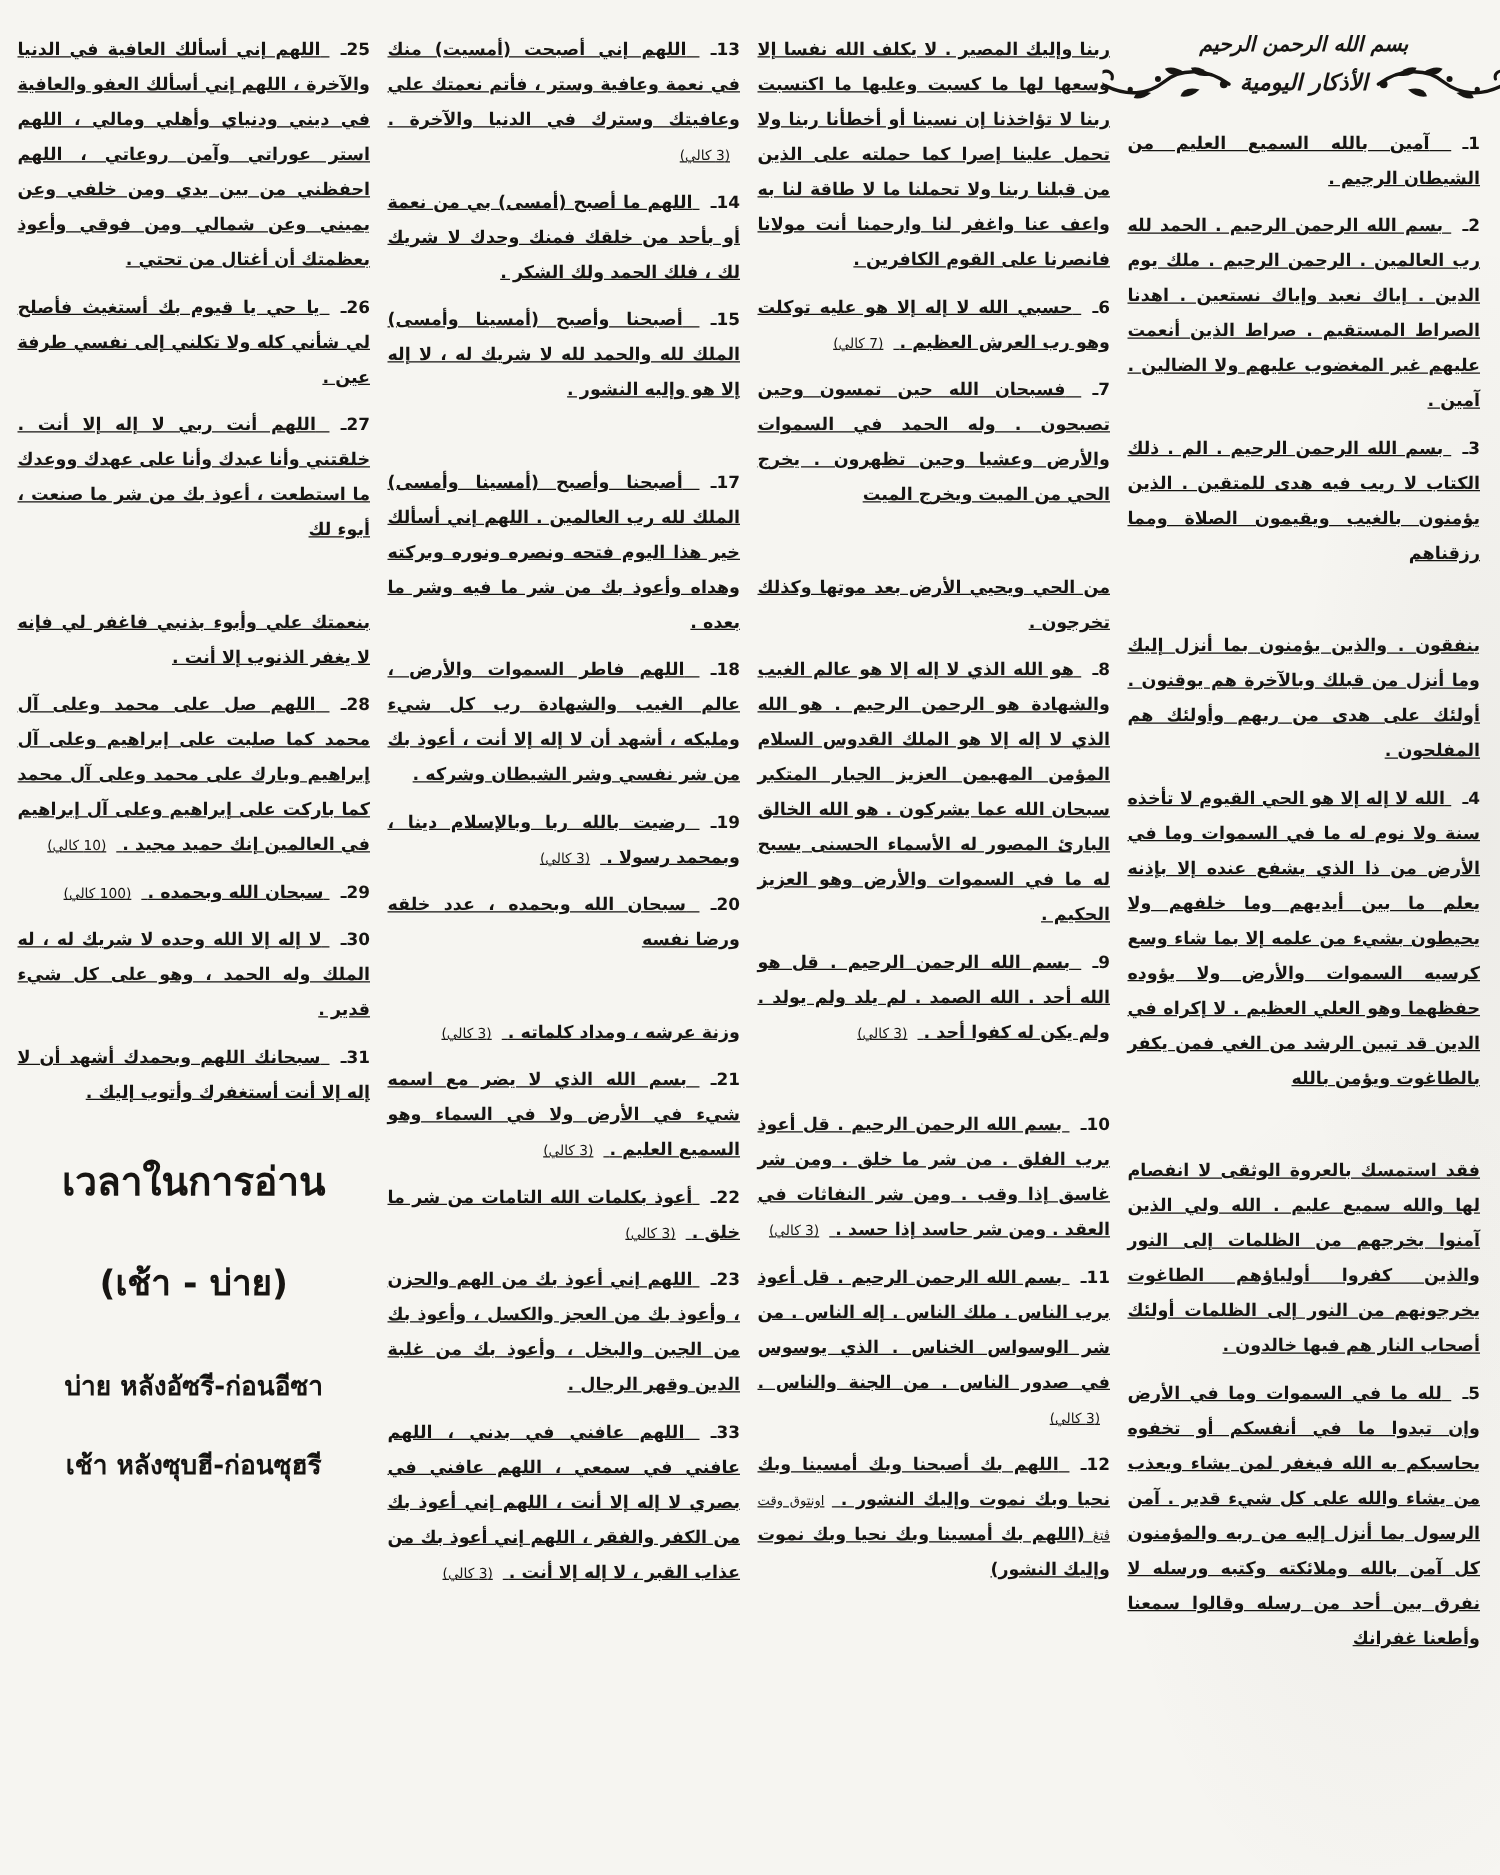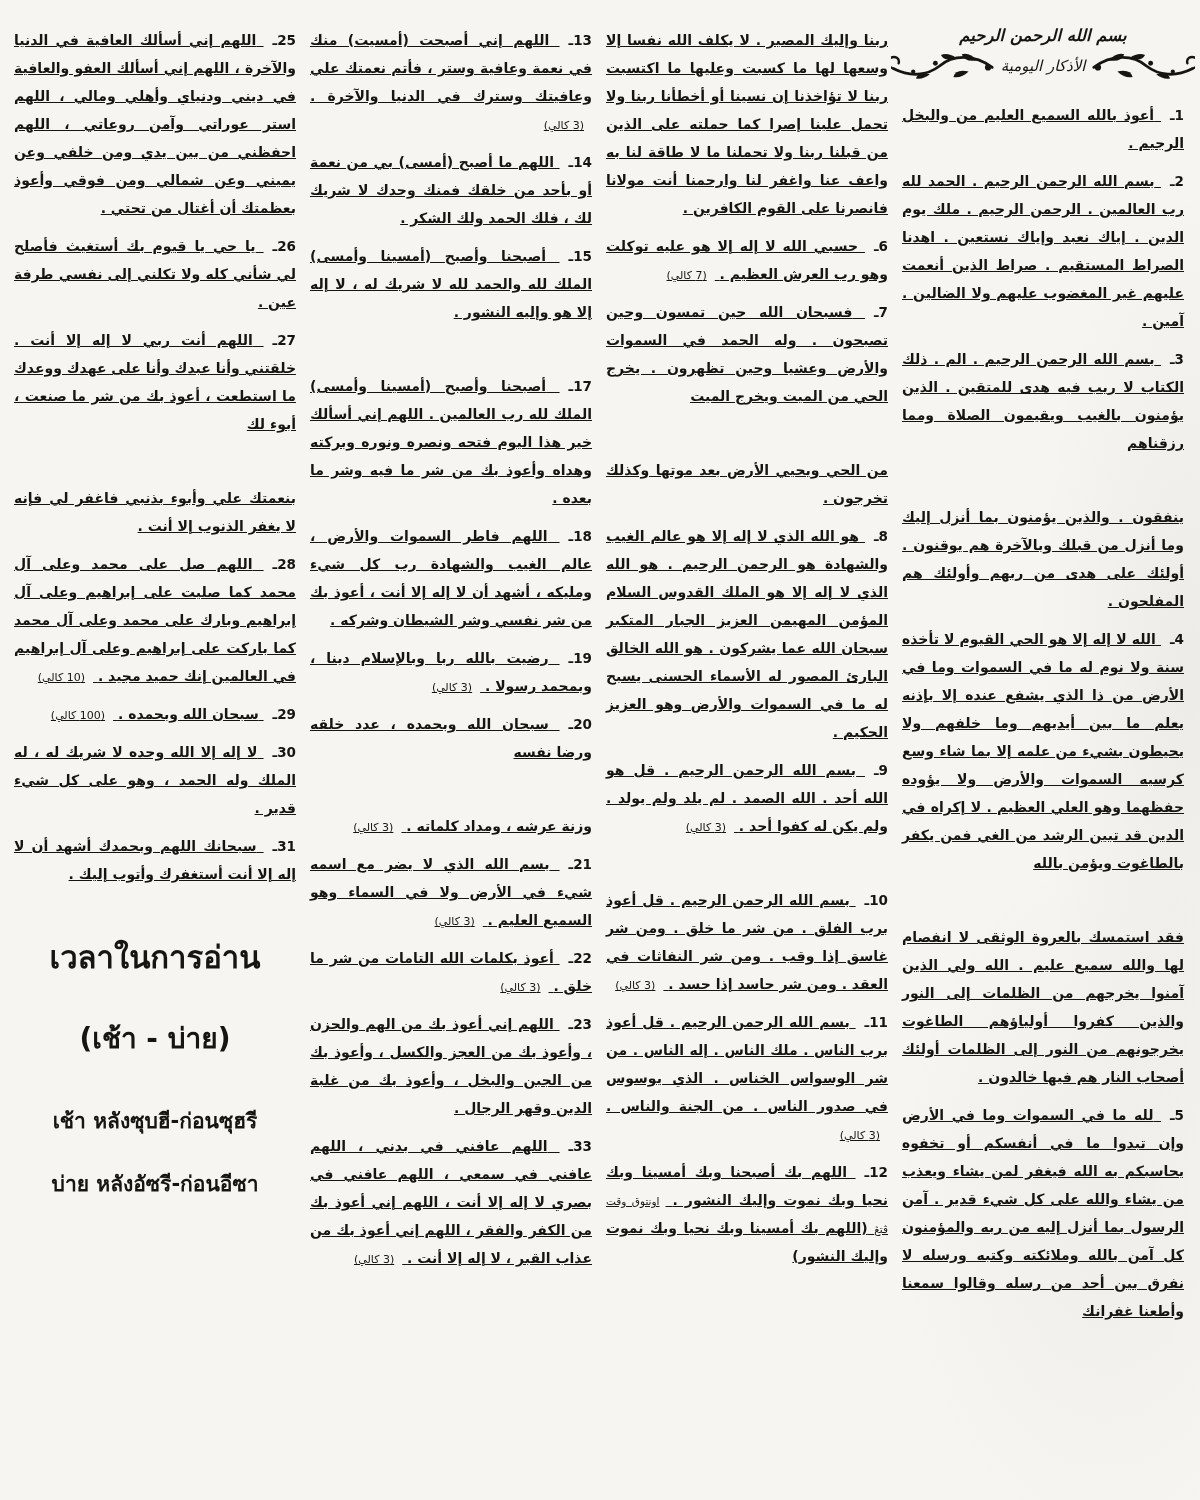--- a/index.html
+++ b/index.html
@@ -49,25 +49,25 @@
   .bismillah{
     font-size:16.5px;font-weight:700;font-style:italic;
     margin-bottom:2px;letter-spacing:0.5px;text-align:center;
   }
   .ornament-row{
     display:flex;align-items:center;justify-content:center;gap:4px;
   }
   .orn{width:104px;height:38px;flex:0 0 auto;}
   .orn.mir{transform:scaleX(-1);}
   .header-title{
-    font-size:15px;font-weight:400;font-style:italic;
+    font-size:18px;font-weight:700;font-style:italic;
     padding:0 2px;white-space:nowrap;text-align:center;
   }
   
-  .thai{margin-top:44px;text-align:center;direction:ltr;}
+  .thai{margin-top:32px;text-align:center;direction:ltr;}
   .thai-heading{font-size:31px;font-weight:700;margin-bottom:34px;}
   .thai-sub{font-size:28px;font-weight:700;margin-bottom:44px;}
   .thai-line{font-size:21px;font-weight:700;margin-bottom:30px;white-space:nowrap;}
 </style>
 </head>
 <body>
 
 <div class="page">
 
   <section class="col">
@@ -94,21 +94,21 @@
           <path d="M38 30 q10 10 22 8 q-3 -12 -22 -8 Z" fill="#171512"></path>
           <path d="M94 34 q10 8 20 6 q-3 -11 -20 -6 Z" fill="#171512"></path>
           <circle cx="10" cy="24" r="4.5" fill="#171512"></circle>
           <circle cx="86" cy="18" r="3.5" fill="#171512"></circle>
           <circle cx="118" cy="30" r="3" fill="#171512"></circle>
         </svg>
       </div>
     </header>
     <div class="blocks">
         <div class="block">
-          <p class="item"><span class="num">1</span> <span class="txt">أعوذ بالله السميع العليم من والبخل الرجيم .</span> </p>
+          <p class="item"><span class="num">1</span> <span class="txt">آمين بالله السميع العليم من الشيطان الرجيم .</span> </p>
           <p class="item"><span class="num">2</span> <span class="txt">بسم الله الرحمن الرحيم . الحمد لله رب العالمين . الرحمن الرحيم . ملك يوم الدين . إياك نعبد وإياك نستعين . اهدنا الصراط المستقيم . صراط الذين أنعمت عليهم غير المغضوب عليهم ولا الضالين . آمين .</span> </p>
           <p class="item"><span class="num">3</span> <span class="txt">بسم الله الرحمن الرحيم . الم . ذلك الكتاب لا ريب فيه هدى للمتقين . الذين يؤمنون بالغيب ويقيمون الصلاة ومما رزقناهم</span> </p>
         </div>
         <div class="block">
           <p class="item"><span class="txt">ينفقون . والذين يؤمنون بما أنزل إليك وما أنزل من قبلك وبالآخرة هم يوقنون . أولئك على هدى من ربهم وأولئك هم المفلحون .</span> </p>
           <p class="item"><span class="num">4</span> <span class="txt">الله لا إله إلا هو الحي القيوم لا تأخذه سنة ولا نوم له ما في السموات وما في الأرض من ذا الذي يشفع عنده إلا بإذنه يعلم ما بين أيديهم وما خلفهم ولا يحيطون بشيء من علمه إلا بما شاء وسع كرسيه السموات والأرض ولا يؤوده حفظهما وهو العلي العظيم . لا إكراه في الدين قد تبين الرشد من الغي فمن يكفر بالطاغوت ويؤمن بالله</span> </p>
         </div>
         <div class="block">
           <p class="item"><span class="txt">فقد استمسك بالعروة الوثقى لا انفصام لها والله سميع عليم . الله ولي الذين آمنوا يخرجهم من الظلمات إلى النور والذين كفروا أولياؤهم الطاغوت يخرجونهم من النور إلى الظلمات أولئك أصحاب النار هم فيها خالدون .</span> </p>
           <p class="item"><span class="num">5</span> <span class="txt">لله ما في السموات وما في الأرض وإن تبدوا ما في أنفسكم أو تخفوه يحاسبكم به الله فيغفر لمن يشاء ويعذب من يشاء والله على كل شيء قدير . آمن الرسول بما أنزل إليه من ربه والمؤمنون كل آمن بالله وملائكته وكتبه ورسله لا نفرق بين أحد من رسله وقالوا سمعنا وأطعنا غفرانك</span> </p>
@@ -170,18 +170,18 @@
           <p class="item"><span class="txt">بنعمتك علي وأبوء بذنبي فاغفر لي فإنه لا يغفر الذنوب إلا أنت .</span> </p>
           <p class="item"><span class="num">28</span> <span class="txt">اللهم صل على محمد وعلى آل محمد كما صليت على إبراهيم وعلى آل إبراهيم وبارك على محمد وعلى آل محمد كما باركت على إبراهيم وعلى آل إبراهيم في العالمين إنك حميد مجيد .</span> <span class="note">(10 كالي)</span> </p>
           <p class="item"><span class="num">29</span> <span class="txt">سبحان الله وبحمده .</span> <span class="note">(100 كالي)</span> </p>
           <p class="item"><span class="num">30</span> <span class="txt">لا إله إلا الله وحده لا شريك له ، له الملك وله الحمد ، وهو على كل شيء قدير .</span> </p>
           <p class="item"><span class="num">31</span> <span class="txt">سبحانك اللهم وبحمدك أشهد أن لا إله إلا أنت أستغفرك وأتوب إليك .</span> </p>
         </div>
       </div>
     <div class="thai">
       <div class="thai-heading">เวลาในการอ่าน</div>
       <div class="thai-sub">(เช้า - บ่าย)</div>
+      <div class="thai-line">บ่าย หลังอัซรี-ก่อนอีซา</div>
       <div class="thai-line">เช้า หลังซุบฮี-ก่อนซุฮรี</div>
-      <div class="thai-line">บ่าย หลังอัซรี-ก่อนอีซา</div>
     </div>
   </section>
 
 </div>
 
 </body></html>

